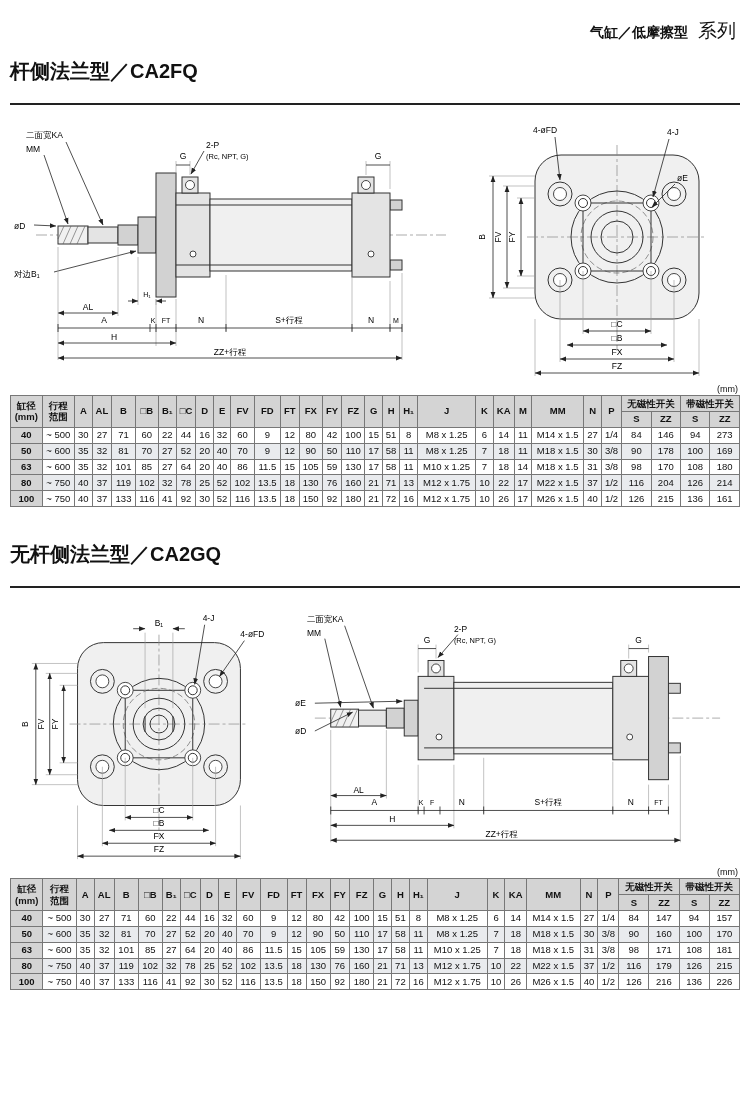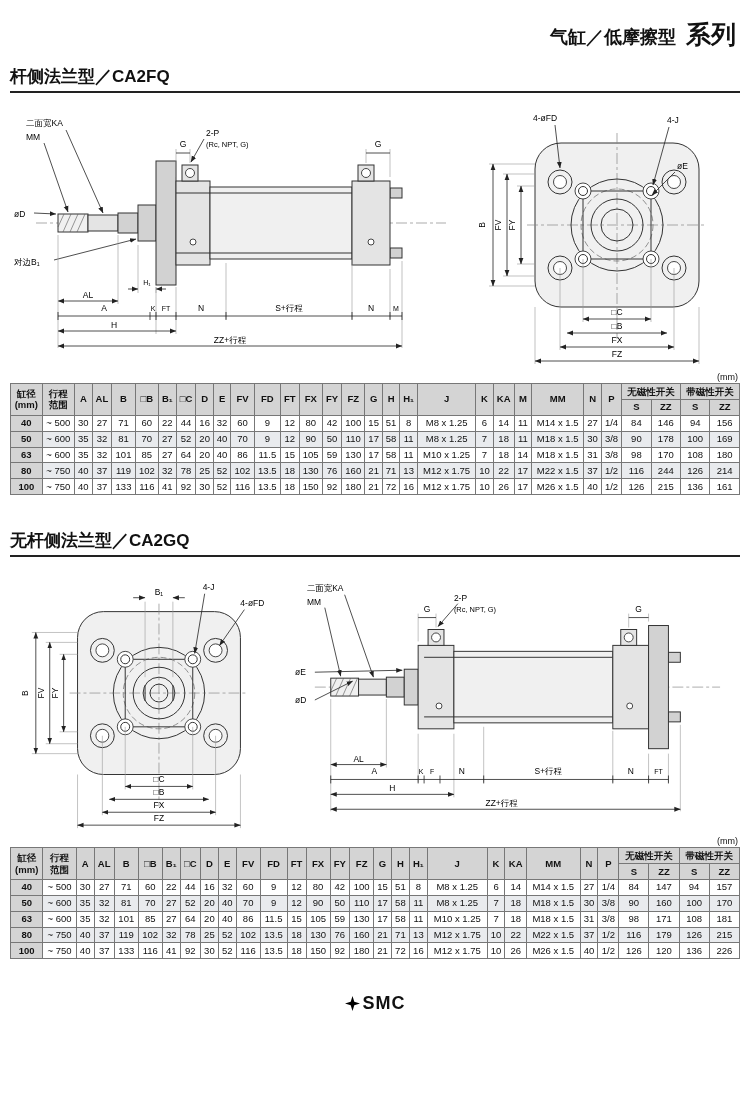--- a/index.html
+++ b/index.html
@@ -2,24 +2,24 @@
 <html><head>
 <meta charset="utf-8">
 <style>
   * { margin:0; padding:0; box-sizing:border-box; }
   body {
     width:750px; height:1099px; background:#fff; color:#111;
     font-family:"Liberation Sans", sans-serif; position:relative; overflow:hidden;
   }
   .page { padding:12px 10px 0; }
   .top-header { display:flex; justify-content:flex-end; align-items:baseline; gap:10px; margin:6px 4px 14px 0; }
-  .category { font-size:18px; font-weight:bold; }
+  .category { font-size:14px; font-weight:bold; }
   .series { font-family:"DejaVu Serif", serif; font-style:italic; font-weight:bold; font-size:27px; letter-spacing:1px; }
-  .series-suffix { font-size:25px; font-weight:bold; }
-  .sec-title { font-size:17px; font-weight:bold; padding-bottom:3px; border-bottom:2.5px solid #222; margin-bottom:4px; }
+  .series-suffix { font-size:19px; font-weight:normal; }
+  .sec-title { font-size:20px; font-weight:bold; padding-bottom:18px; border-bottom:2.5px solid #222; margin-bottom:4px; }
   .sec2 { margin-top:34px; }
   .drawings { display:flex; justify-content:space-between; align-items:flex-start; padding-top:8px; }
   .unit { text-align:right; font-size:9px; margin:2px 2px 1px 0; }
   table.dim { border-collapse:collapse; width:100%; font-size:9.5px; border:1.5px solid #333;padding-left:28px; }
   table.dim th, table.dim td { border:1px solid #777; text-align:center; padding:1.5px 2px; line-height:1.25; }
   table.dim thead th { background:#d4d4d4; font-weight:bold; white-space:pre-line; }
   table.dim tbody th { background:#d4d4d4; font-weight:bold; white-space:nowrap; }
   table.dim td { white-space:nowrap; }
   table.dim tbody tr.alt td { background:#e9ebee; }
   .footer { text-align:center; margin-top:34px; }
@@ -291,21 +291,21 @@
             <td>M8 x 1.25</td>
             <td>6</td>
             <td>14</td>
             <td>11</td>
             <td>M14 x 1.5</td>
             <td>27</td>
             <td>1/4</td>
             <td>84</td>
             <td>146</td>
             <td>94</td>
-            <td>156</td>
+            <td>273</td>
           </tr>
           <tr class="alt">
             <th>50</th>
             <td>~ 600</td>
             <td>35</td>
             <td>32</td>
             <td>81</td>
             <td>70</td>
             <td>27</td>
             <td>52</td>
@@ -385,21 +385,21 @@
             <td>71</td>
             <td>13</td>
             <td>M12 x 1.75</td>
             <td>10</td>
             <td>22</td>
             <td>17</td>
             <td>M22 x 1.5</td>
             <td>37</td>
             <td>1/2</td>
             <td>116</td>
-            <td>244</td>
+            <td>204</td>
             <td>126</td>
             <td>214</td>
           </tr>
           <tr>
             <th>100</th>
             <td>~ 750</td>
             <td>40</td>
             <td>37</td>
             <td>133</td>
             <td>116</td>
@@ -793,30 +793,22 @@
             <td>21</td>
             <td>72</td>
             <td>16</td>
             <td>M12 x 1.75</td>
             <td>10</td>
             <td>26</td>
             <td>M26 x 1.5</td>
             <td>40</td>
             <td>1/2</td>
             <td>126</td>
-            <td>120</td>
+            <td>216</td>
             <td>136</td>
             <td>226</td>
           </tr>
         </tbody>
       </table>
   </section>
 
-  <div class="footer">
-    <span class="logo">
-      <svg width="15" height="15" viewBox="0 0 16 16">
-        <path d="M8 0 L9.9 6.1 L16 8 L9.9 9.9 L8 16 L6.1 9.9 L0 8 L6.1 6.1 Z" fill="#000"></path>
-      </svg>
-      <span>SMC</span>
-    </span>
-  </div>
 
 </div>
 
 </body></html>

